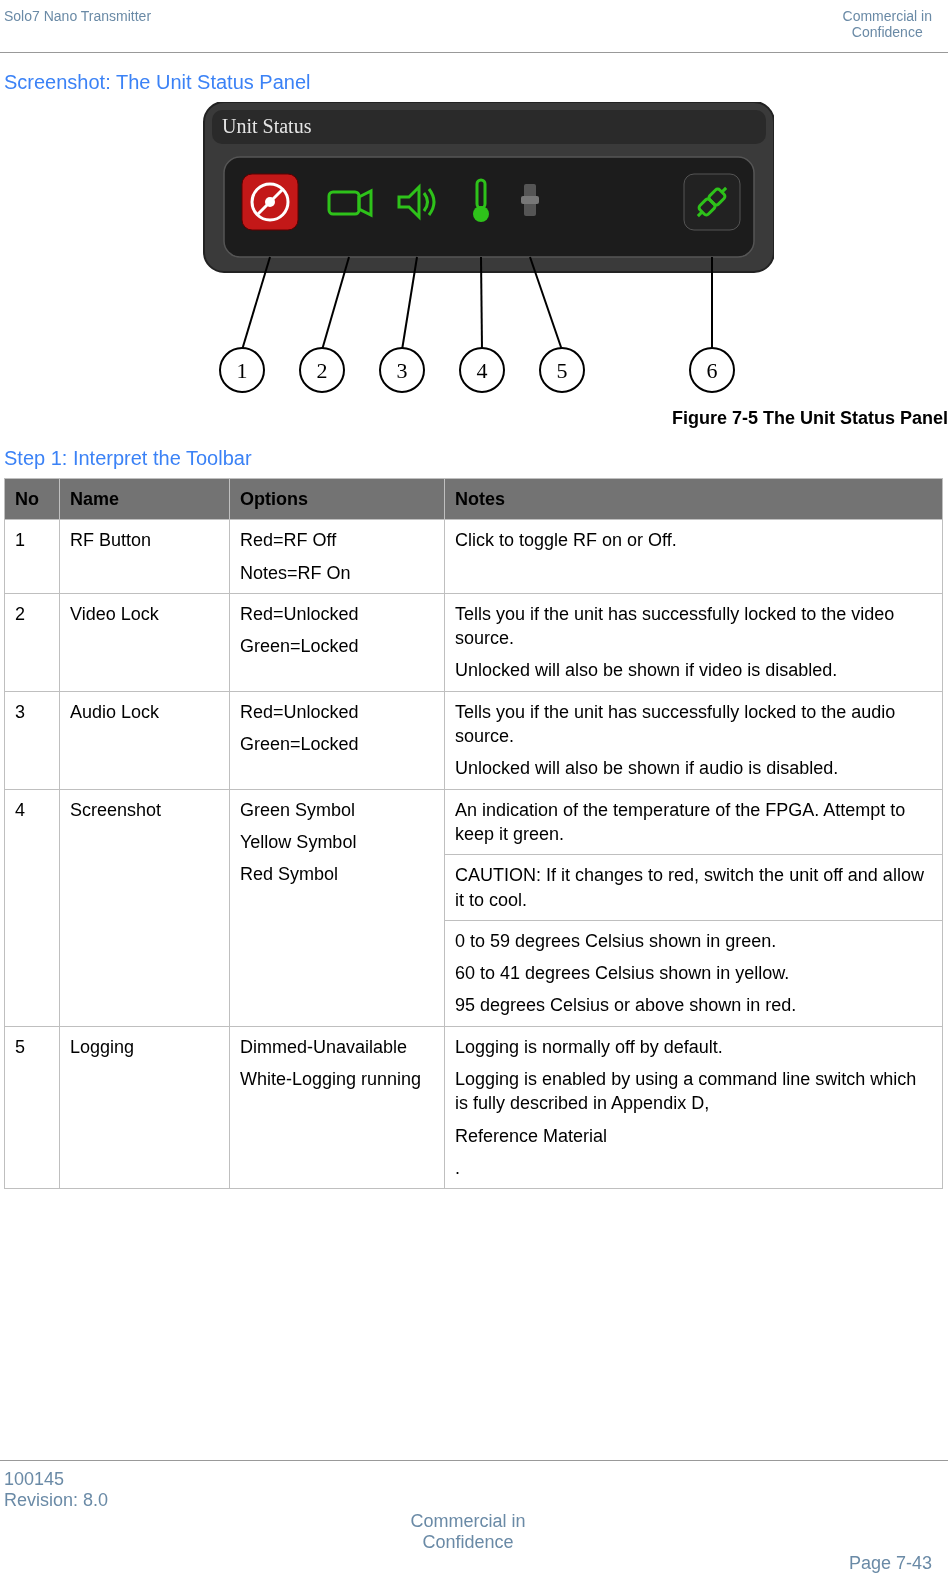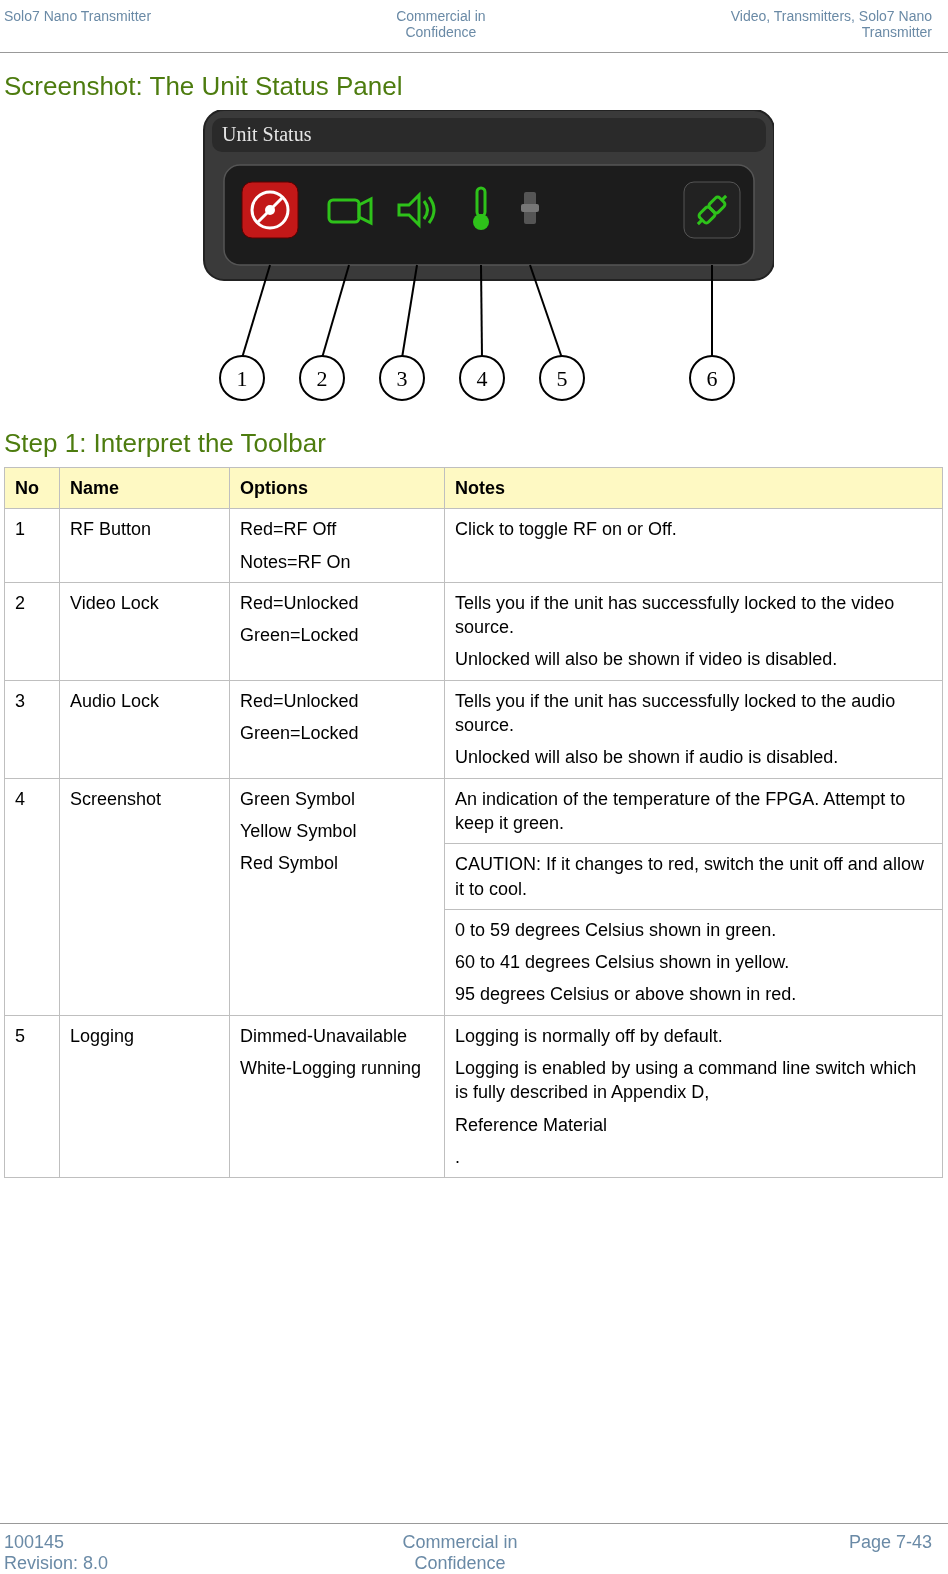--- a/index.html
+++ b/index.html
@@ -18,22 +18,22 @@
       align-items: flex-start;
       padding: 8px 16px 12px 4px;
       border-bottom: 1px solid #999;
       color: #6a8aa6;
       font-size: 14px;
     }
     .header-bar .left { text-align: left; white-space: nowrap; }
     .header-bar .center { text-align: center; }
     .header-bar .right { text-align: right; }
     .section-title {
-      color: #4d7c0f;
-      font-size: 26px;
+      color: #3b82f6;
+      font-size: 20px;
       font-weight: normal;
       margin: 18px 4px 8px 4px;
     }
     .figure-block {
       text-align: right;
       margin: 0 auto 10px auto;
     }
     .figure-caption {
       font-weight: bold;
       font-size: 18px;
@@ -51,57 +51,54 @@
     }
     table.toolbar-table th, table.toolbar-table td {
       border: 1px solid #bfbfbf;
       padding: 8px 10px;
       text-align: left;
       vertical-align: top;
       font-size: 18px;
       line-height: 1.35;
     }
     table.toolbar-table th {
-      background: #fef9c3;
+      background: #737373;
       font-weight: bold;
     }
     .col-no { width: 55px; }
     .col-name { width: 170px; }
     .col-options { width: 215px; }
     .col-notes { width: 498px; }
     .multi-line span { display: block; margin-bottom: 8px; }
     .multi-line span:last-child { margin-bottom: 0; }
     .italic { }
     .footer-bar {
       position: absolute;
       bottom: 0;
       left: 0;
       right: 0;
       border-top: 1px solid #999;
       display: flex;
       justify-content: space-between;
       padding: 8px 16px 0 4px;
       color: #6a8aa6;
       font-size: 18px;
+      flex-direction: column;
     }
     .footer-bar .center { text-align: center; }
     .footer-bar .right { text-align: right; margin-left: 37px; }
   </style>
 </head>
 <body>
 
 <div class="header-bar">
   <div class="left">Solo7 Nano Transmitter</div>
   <div class="center">
     <span>Commercial in</span><br>
     <span>Confidence</span>
-  </div>
-  <div class="right">
-    <span>Video, Transmitters, Solo7 Nano</span><br>
-    <span>Transmitter</span>
   </div>
 </div>
 
 <h2 class="section-title">Screenshot: The Unit Status Panel</h2>
 
 <div class="figure-block">
   <svg class="status-panel-svg" width="600" height="300" viewBox="0 0 600 300">
 
     <rect x="30" y="0" width="570" height="170" rx="20" ry="20" fill="#3a3a3a" stroke="#222" stroke-width="2"></rect>
 
@@ -163,20 +160,21 @@
       <circle cx="228" cy="268" r="22" fill="#fff" stroke="#000" stroke-width="2"></circle>
       <text x="228" y="276">3</text>
       <circle cx="308" cy="268" r="22" fill="#fff" stroke="#000" stroke-width="2"></circle>
       <text x="308" y="276">4</text>
       <circle cx="388" cy="268" r="22" fill="#fff" stroke="#000" stroke-width="2"></circle>
       <text x="388" y="276">5</text>
       <circle cx="538" cy="268" r="22" fill="#fff" stroke="#000" stroke-width="2"></circle>
       <text x="538" y="276">6</text>
     </g>
   </svg>
+  <div class="figure-caption">Figure 7-5 The Unit Status Panel</div>
 </div>
 
 <h2 class="section-title">Step 1: Interpret the Toolbar</h2>
 
 <table class="toolbar-table">
   <colgroup>
     <col class="col-no">
       <col class="col-name">
       <col class="col-options">
       <col class="col-notes">

